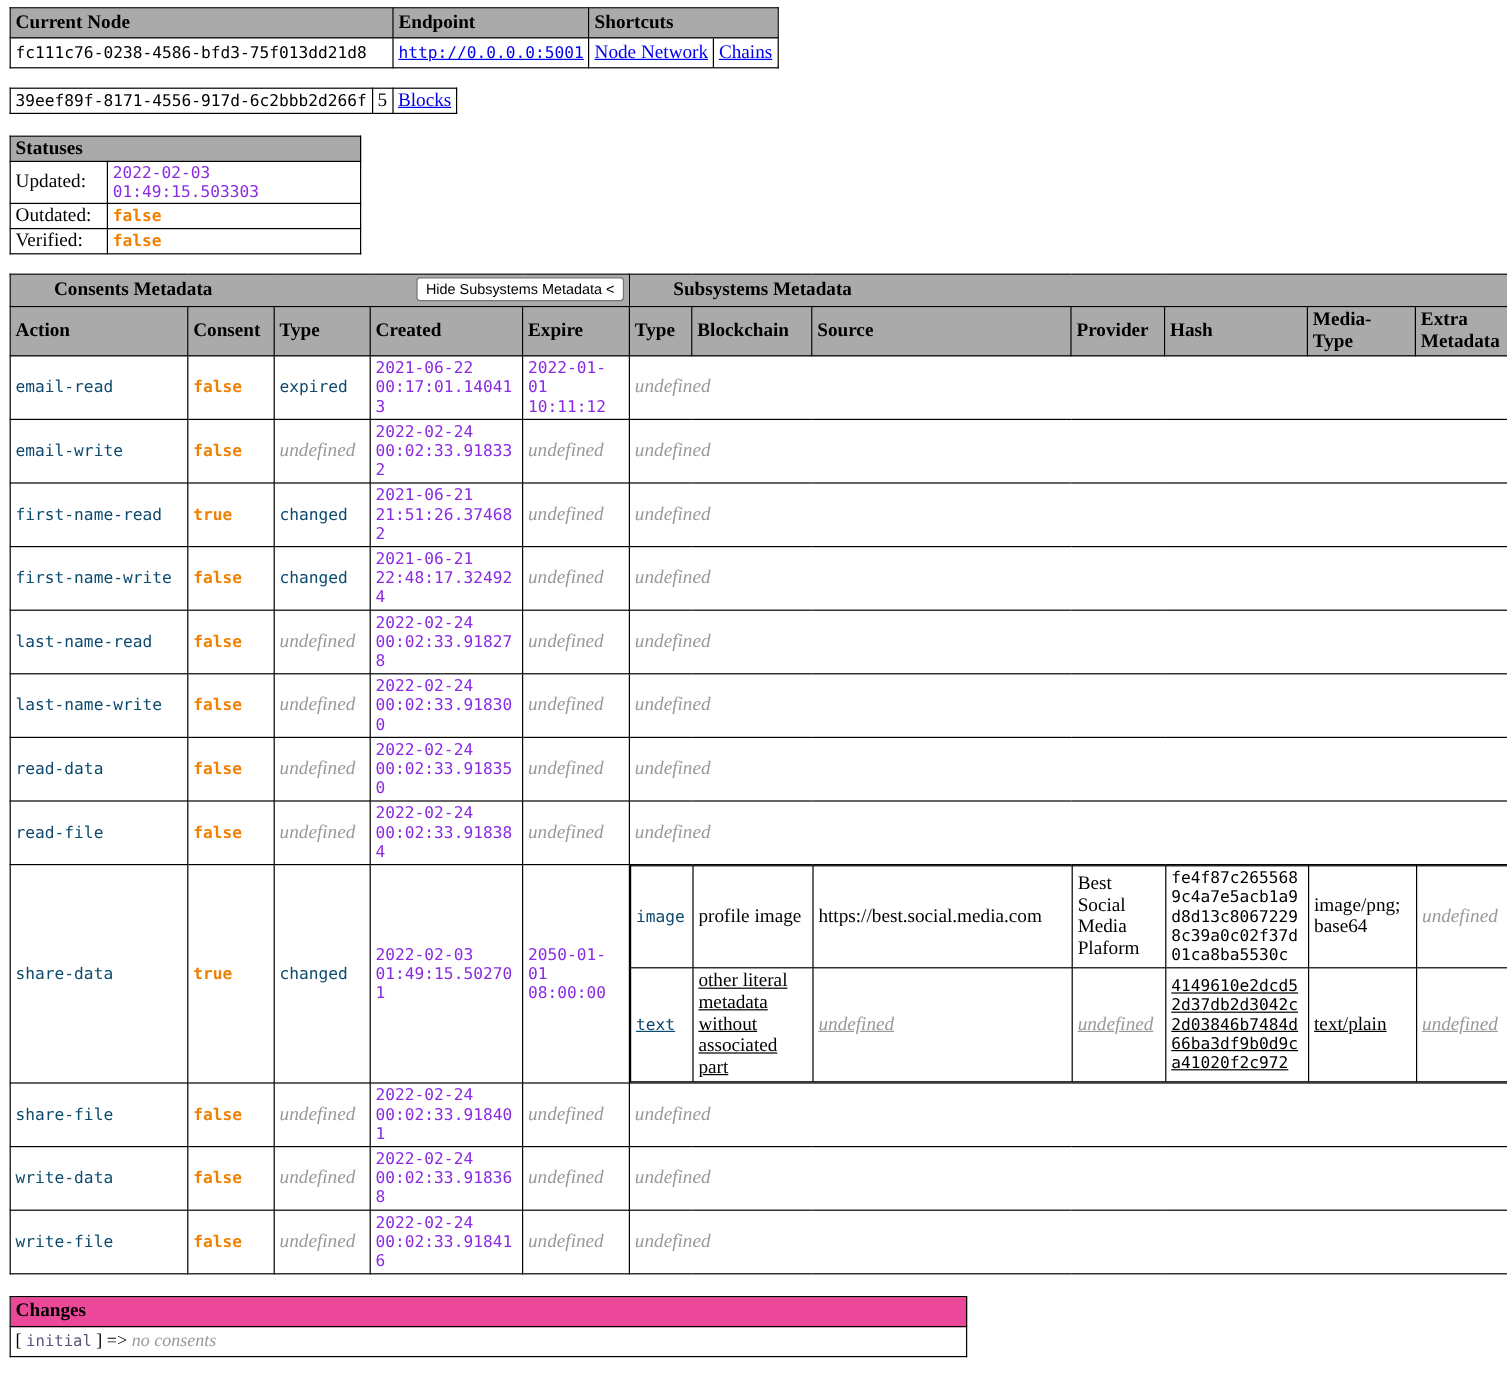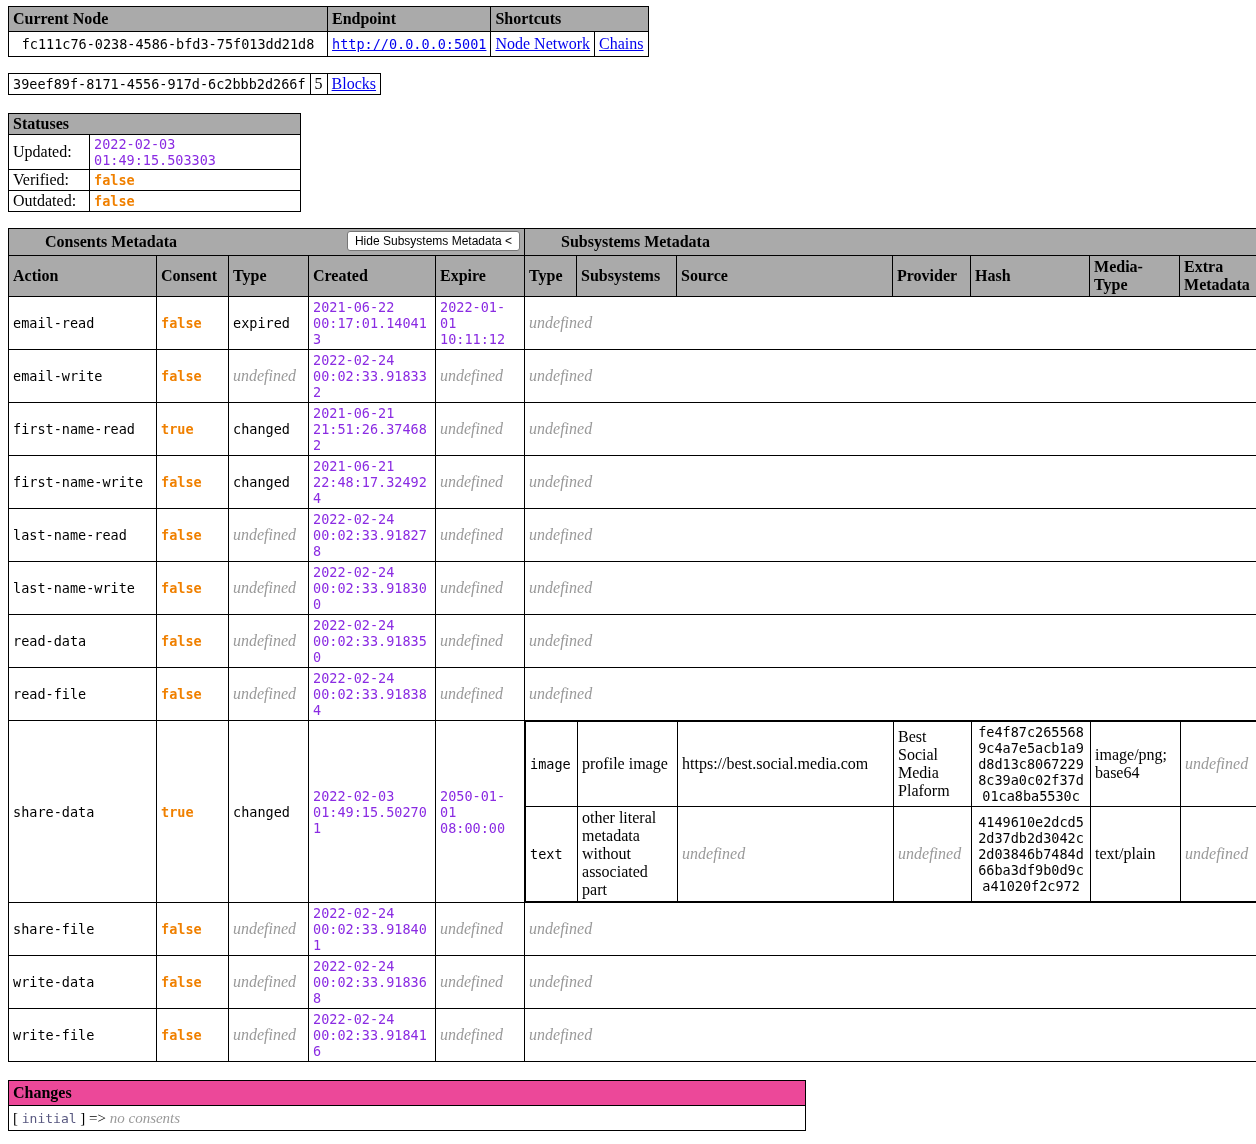--- a/index.html
+++ b/index.html
@@ -32,26 +32,25 @@
   th {
     background: #aaaaaa;
     font-weight: bold;
     font-family: "Liberation Serif", "DejaVu Serif", serif;
   }
 
   
   .mono {
     font-family: "DejaVu Sans Mono", "Liberation Mono", monospace;
     font-size: 13.5px;
-    text-align: center;
   }
   .ident {
     font-family: "DejaVu Sans Mono", "Liberation Mono", monospace;
     font-size: 13.5px;
-    color: #000000;
+    color: #0c4a6e;
   }
   .bool {
     font-family: "DejaVu Sans Mono", "Liberation Mono", monospace;
     font-size: 13.5px;
     font-weight: bold;
     color: #f08000;
   }
   .date {
     font-family: "DejaVu Sans Mono", "Liberation Mono", monospace;
     font-size: 13.5px;
@@ -122,21 +121,21 @@
   col.c-source { width: 216px; }
   col.c-provider { width: 78px; }
   col.c-hash { width: 119px; }
   col.c-media { width: 90px; }
   col.c-extra { width: 84px; }
 
   .wrap { word-break: break-word; overflow-wrap: anywhere; }
 
   .sub-wrapper { width: 100%; border-collapse: collapse; table-layout: fixed; }
   .sub-wrapper td { border: 0; padding: 2px 4px; }
-  .sub-wrapper tr + tr td { border-top: 1px solid #000; }
+  .sub-wrapper tr + tr td { border-top: 1px solid #000; text-decoration: underline; }
 
   td.nested { padding: 0 !important; vertical-align: top; }
 
   
   #changes-table {
     margin: 18px 0 0 4px;
     width: 798px;
     table-layout: fixed;
   }
   #changes-table th.changes-head {
@@ -202,25 +201,25 @@
   <table class="bordered" id="statuses-table">
     <tbody>
       <tr>
         <th colspan="2">Statuses</th>
       </tr>
       <tr>
         <td class="label-cell plain">Updated:</td>
         <td class="value-cell date">2022-02-03 01:49:15.503303</td>
       </tr>
       <tr>
+        <td class="label-cell plain">Outdated:</td>
+        <td class="value-cell bool">false</td>
+      </tr>
+      <tr>
         <td class="label-cell plain">Verified:</td>
-        <td class="value-cell bool">false</td>
-      </tr>
-      <tr>
-        <td class="label-cell plain">Outdated:</td>
         <td class="value-cell bool">false</td>
       </tr>
     </tbody>
   </table>
 
   <table class="bordered" id="metadata-table">
     <colgroup>
       <col class="c-action">
         <col class="c-consent">
         <col class="c-type">
@@ -242,21 +241,21 @@
         </th>
         <th class="group-head" colspan="7">Subsystems Metadata</th>
       </tr>
       <tr>
         <th>Action</th>
         <th>Consent</th>
         <th>Type</th>
         <th>Created</th>
         <th>Expire</th>
         <th>Type</th>
-        <th>Subsystems</th>
+        <th>Blockchain</th>
         <th>Source</th>
         <th>Provider</th>
         <th>Hash</th>
         <th>Media-Type</th>
         <th>Extra Metadata</th>
       </tr>
     </tbody>
     <tbody id="metadata-body">
         <tr>
           <td class="ident wrap">email-read</td>

